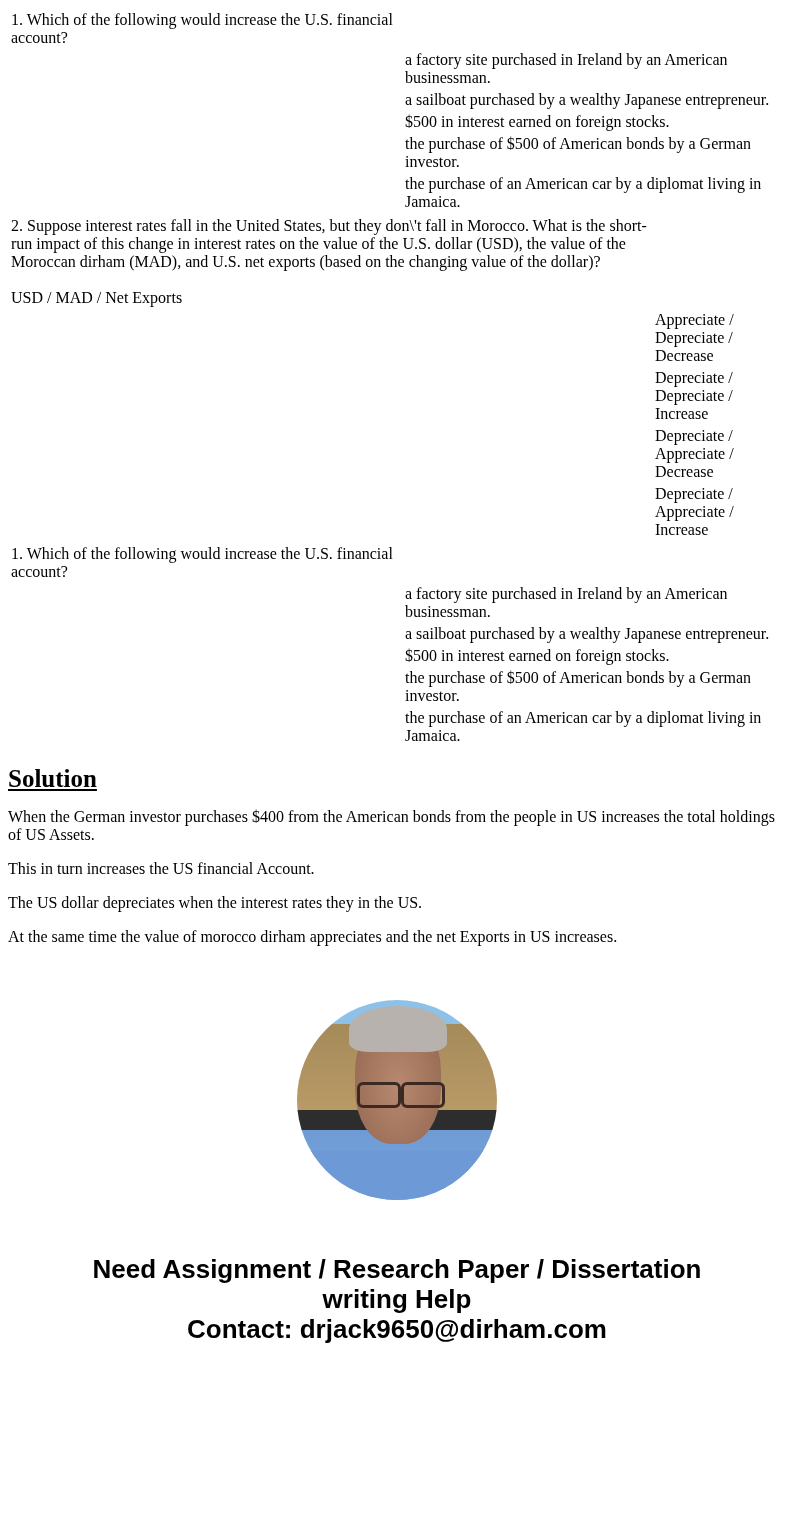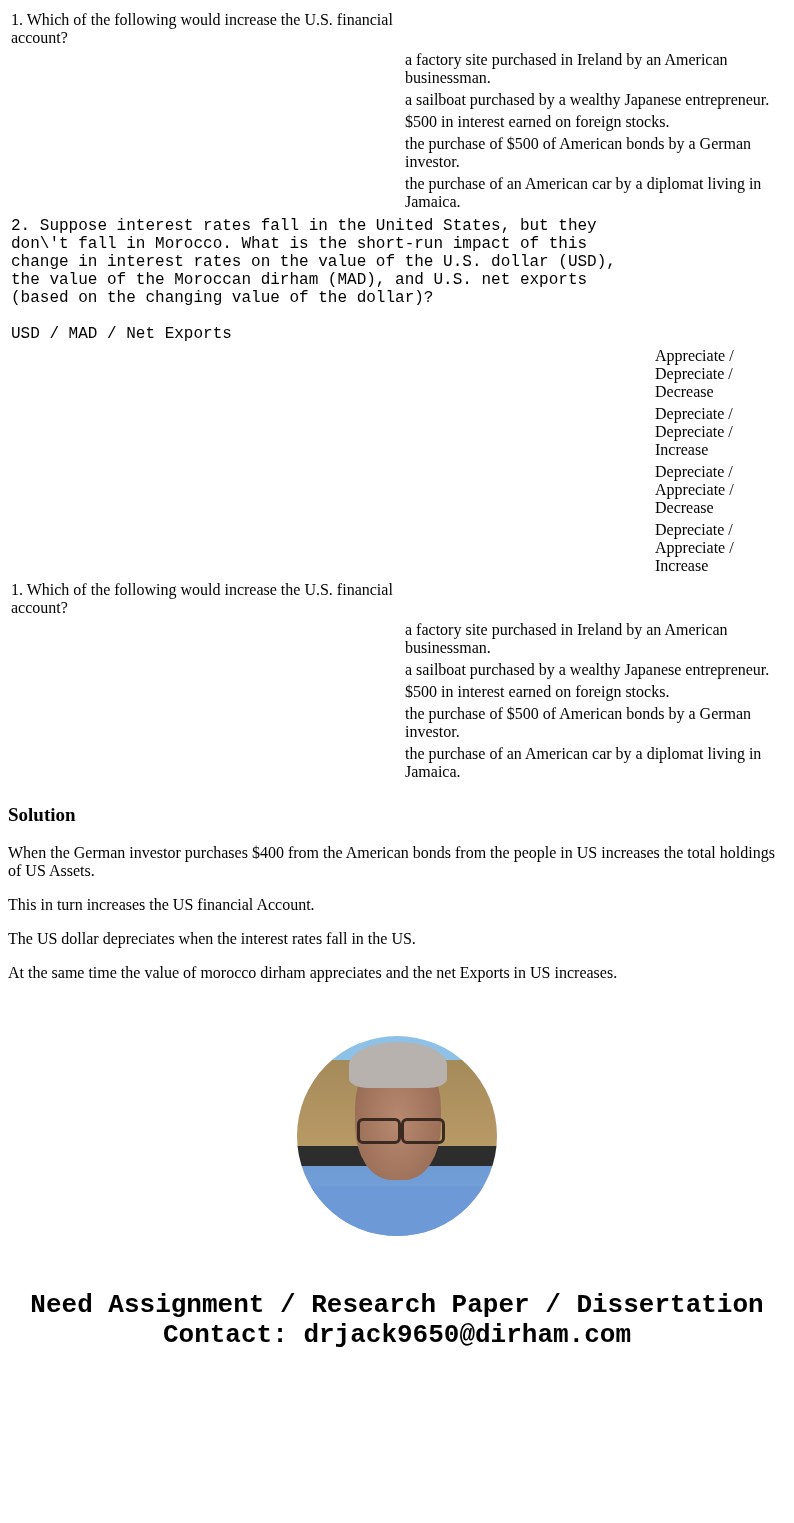--- a/index.html
+++ b/index.html
@@ -11,24 +11,24 @@
     line-height: 18px;
     color: #000;
     position: relative;
   }
   .page { padding: 0 8px; }
   table.q { border-collapse: separate; border-spacing: 2px; width: auto; }
   table.q td { padding: 1px; vertical-align: top; }
   .q1 { margin-top: 8px; }
   .q1 .qtext { width: 390px; }
   .q1 .opt { width: 372px; }
-  .q2 .qtext { width: 640px; font-family: Liberation Mono, monospace; }
+  .q2 .qtext { width: 640px; }
   .q2 .opt { width: 90px; }
   .solution { margin-top: 20px; }
-  .solution h3 { font-size: 19px; font-weight: bold; margin: 0 0 18px 0; line-height: 22px; }
+  .solution h3 { font-size: 25px; font-weight: bold; margin: 0 0 18px 0; line-height: 22px; text-decoration: underline; }
   .solution p { margin: 0 0 16px 0; }
   .avatar-wrap { text-align: center; margin-top: 54px; }
   .avatar {
     width: 200px; height: 200px; border-radius: 50%;
     display: inline-block; overflow: hidden; position: relative;
     background: linear-gradient(180deg, #8ec1e8 0%, #8ec1e8 12%, #a58a5a 12%, #b89a66 55%, #2d2d2d 55%, #2d2d2d 65%, #6f9bd4 65%, #7aa7de 100%);
   }
   .avatar .face {
     position: absolute; left: 58px; top: 14px; width: 86px; height: 130px;
     border-radius: 45% 45% 42% 42%;
@@ -43,21 +43,21 @@
     position: absolute; top: 82px; width: 38px; height: 20px;
     border: 3px solid #3a2a22; border-radius: 6px;
   }
   .avatar .glasses-l { left: 60px; }
   .avatar .glasses-r { left: 104px; }
   .avatar .shirt {
     position: absolute; left: 0; top: 150px; width: 200px; height: 60px;
     background: #6d9ad6;
   }
   .footer {
-    font-family: Liberation Mono, monospace;
+    font-family: Liberation Sans, sans-serif;
     font-weight: bold;
     font-size: 26px;
     line-height: 30px;
     text-align: center;
     margin-top: 50px;
   }
 </style>
 </head>
 <body>
 
@@ -147,32 +147,33 @@
           <td></td>
           <td class="opt">the purchase of an American car by a diplomat living in Jamaica.</td>
         </tr>
   </tbody>
     </table>
 
   <div class="solution">
     <h3>Solution</h3>
     <p>When the German investor purchases $400 from the American bonds from the people in US increases the total holdings of US Assets.</p>
     <p>This in turn increases the US financial Account.</p>
-    <p>The US dollar depreciates when the interest rates fall in the US.</p>
+    <p>The US dollar depreciates when the interest rates they in the US.</p>
     <p>At the same time the value of morocco dirham appreciates and the net Exports in US increases.</p>
   </div>
 
   <div class="avatar-wrap">
     <div class="avatar">
       <div class="shirt"></div>
       <div class="face"></div>
       <div class="hair"></div>
       <div class="glasses-l"></div>
       <div class="glasses-r"></div>
     </div>
   </div>
 
   <div class="footer">
     <div>Need Assignment / Research Paper / Dissertation</div>
+    <div>writing Help</div>
     <div>Contact: drjack9650@dirham.com</div>
   </div>
 
 </div>
 
 </body></html>

